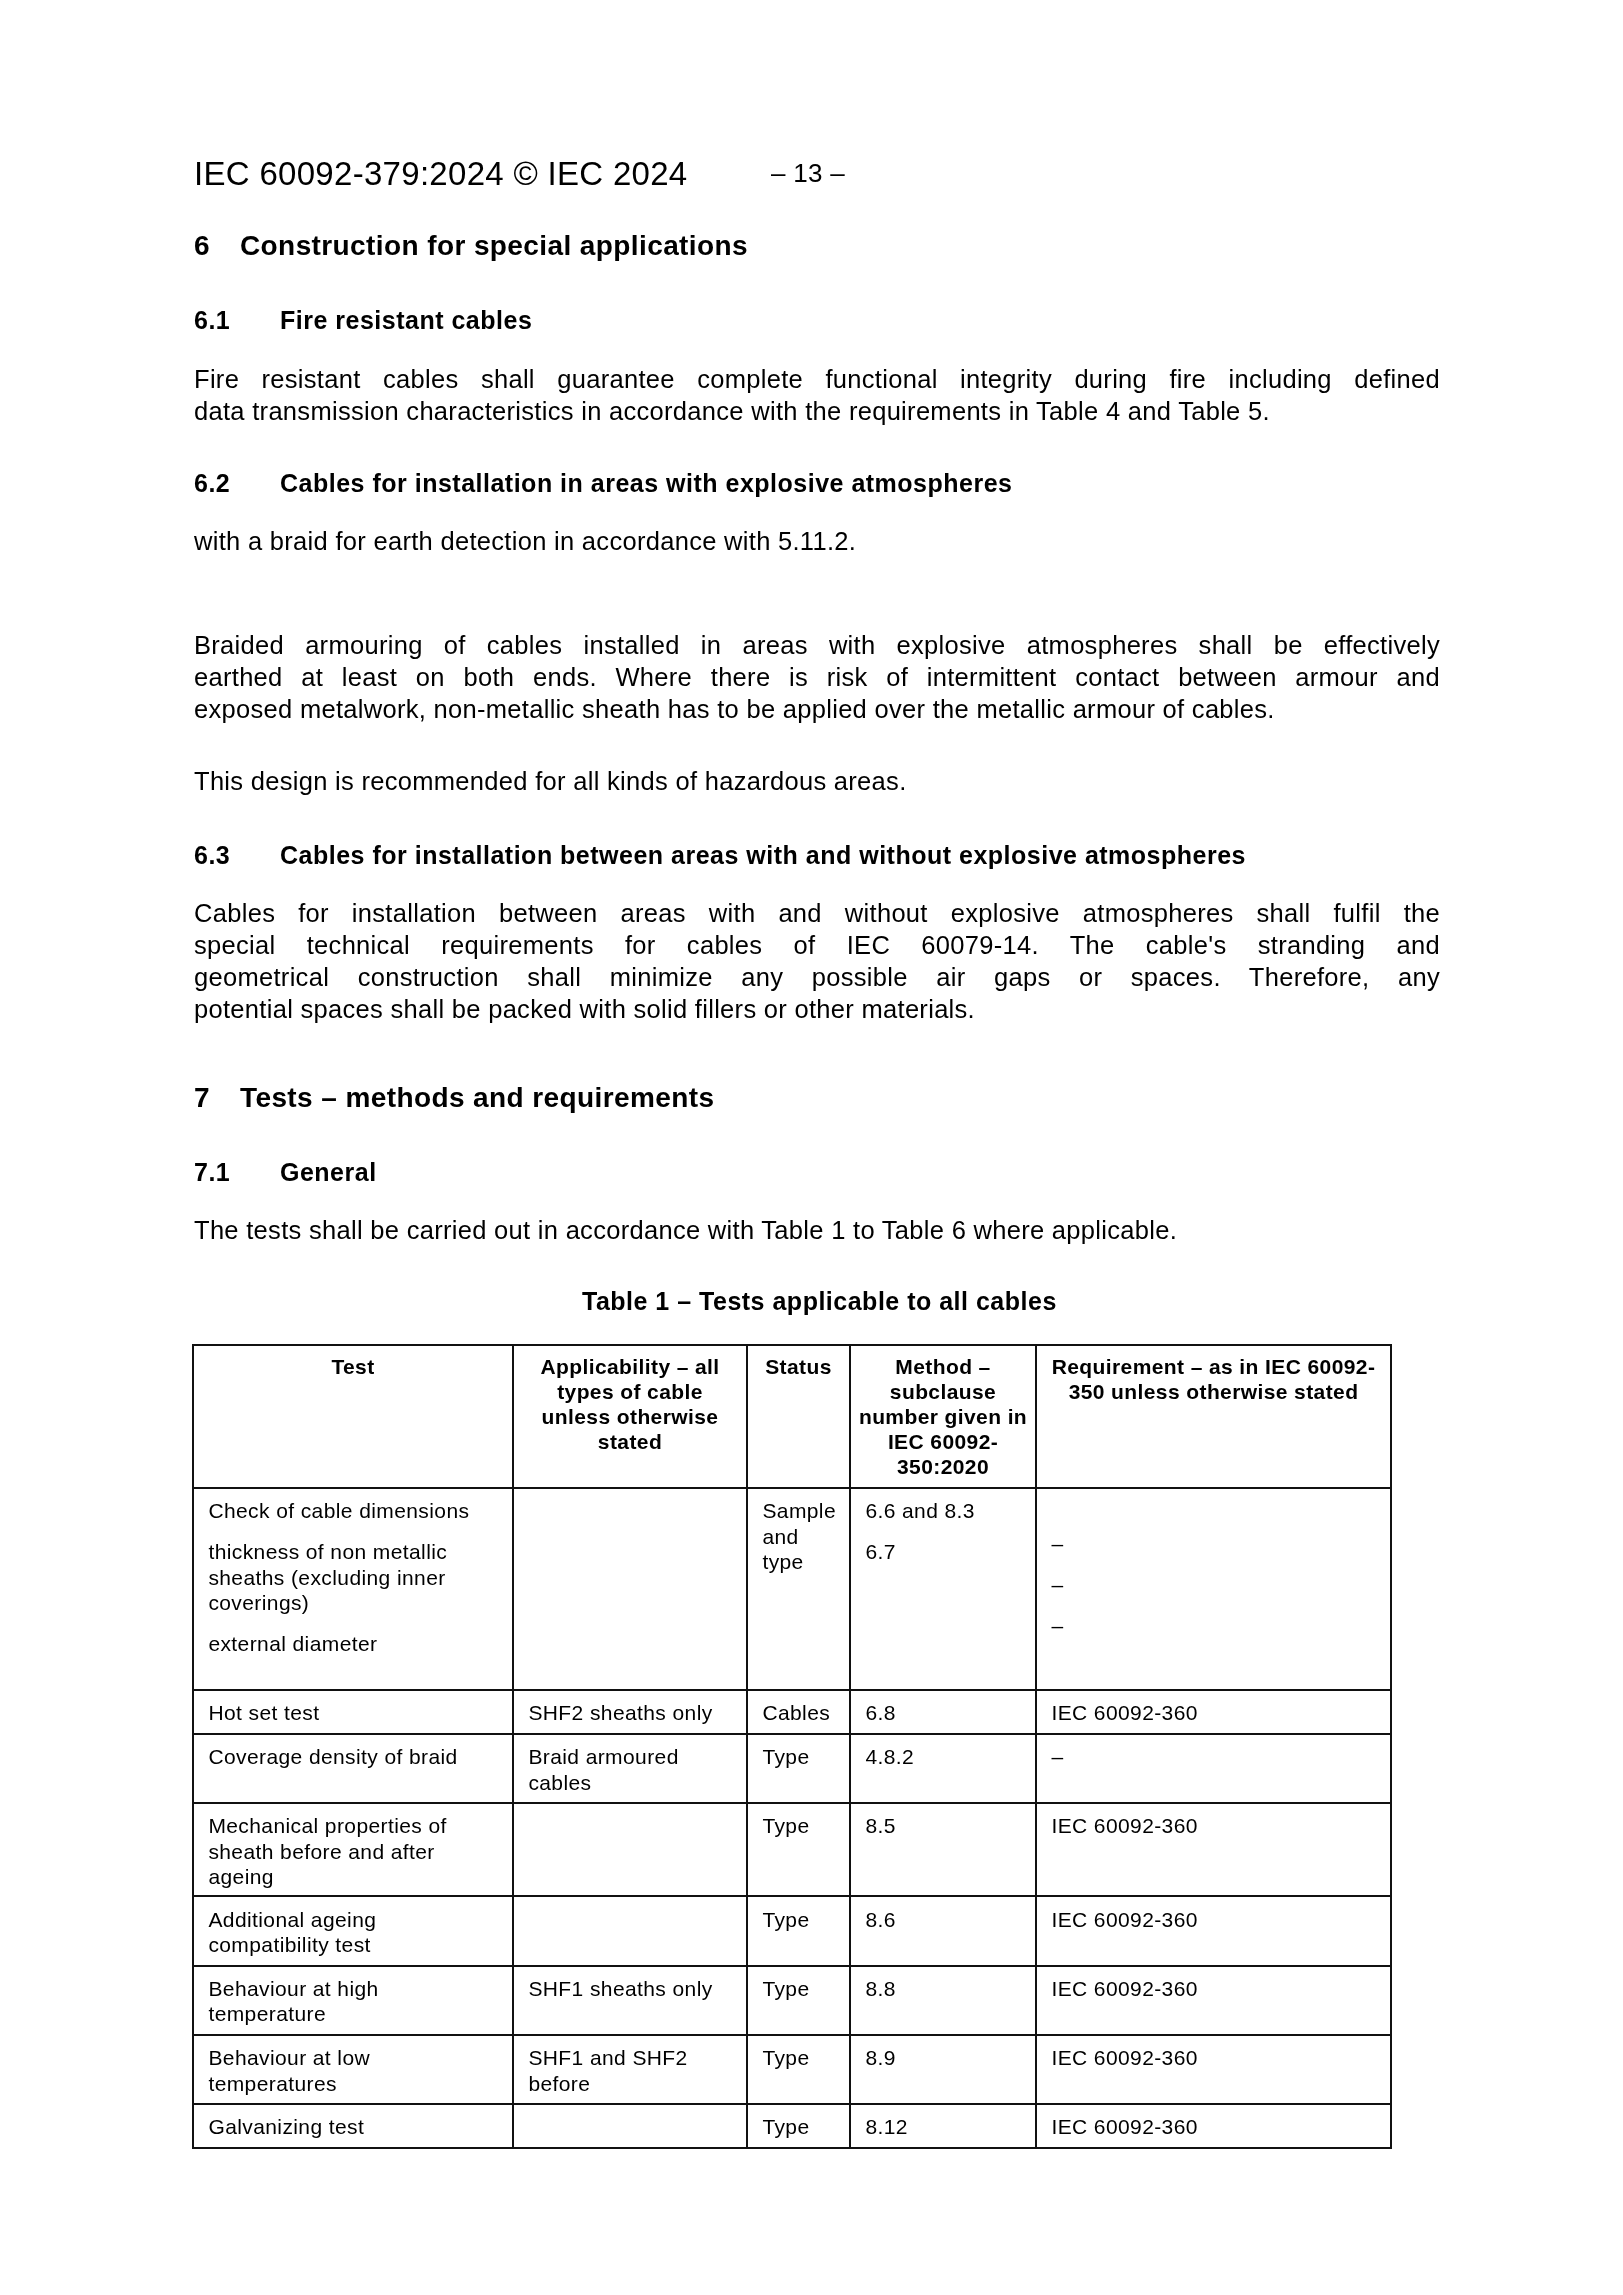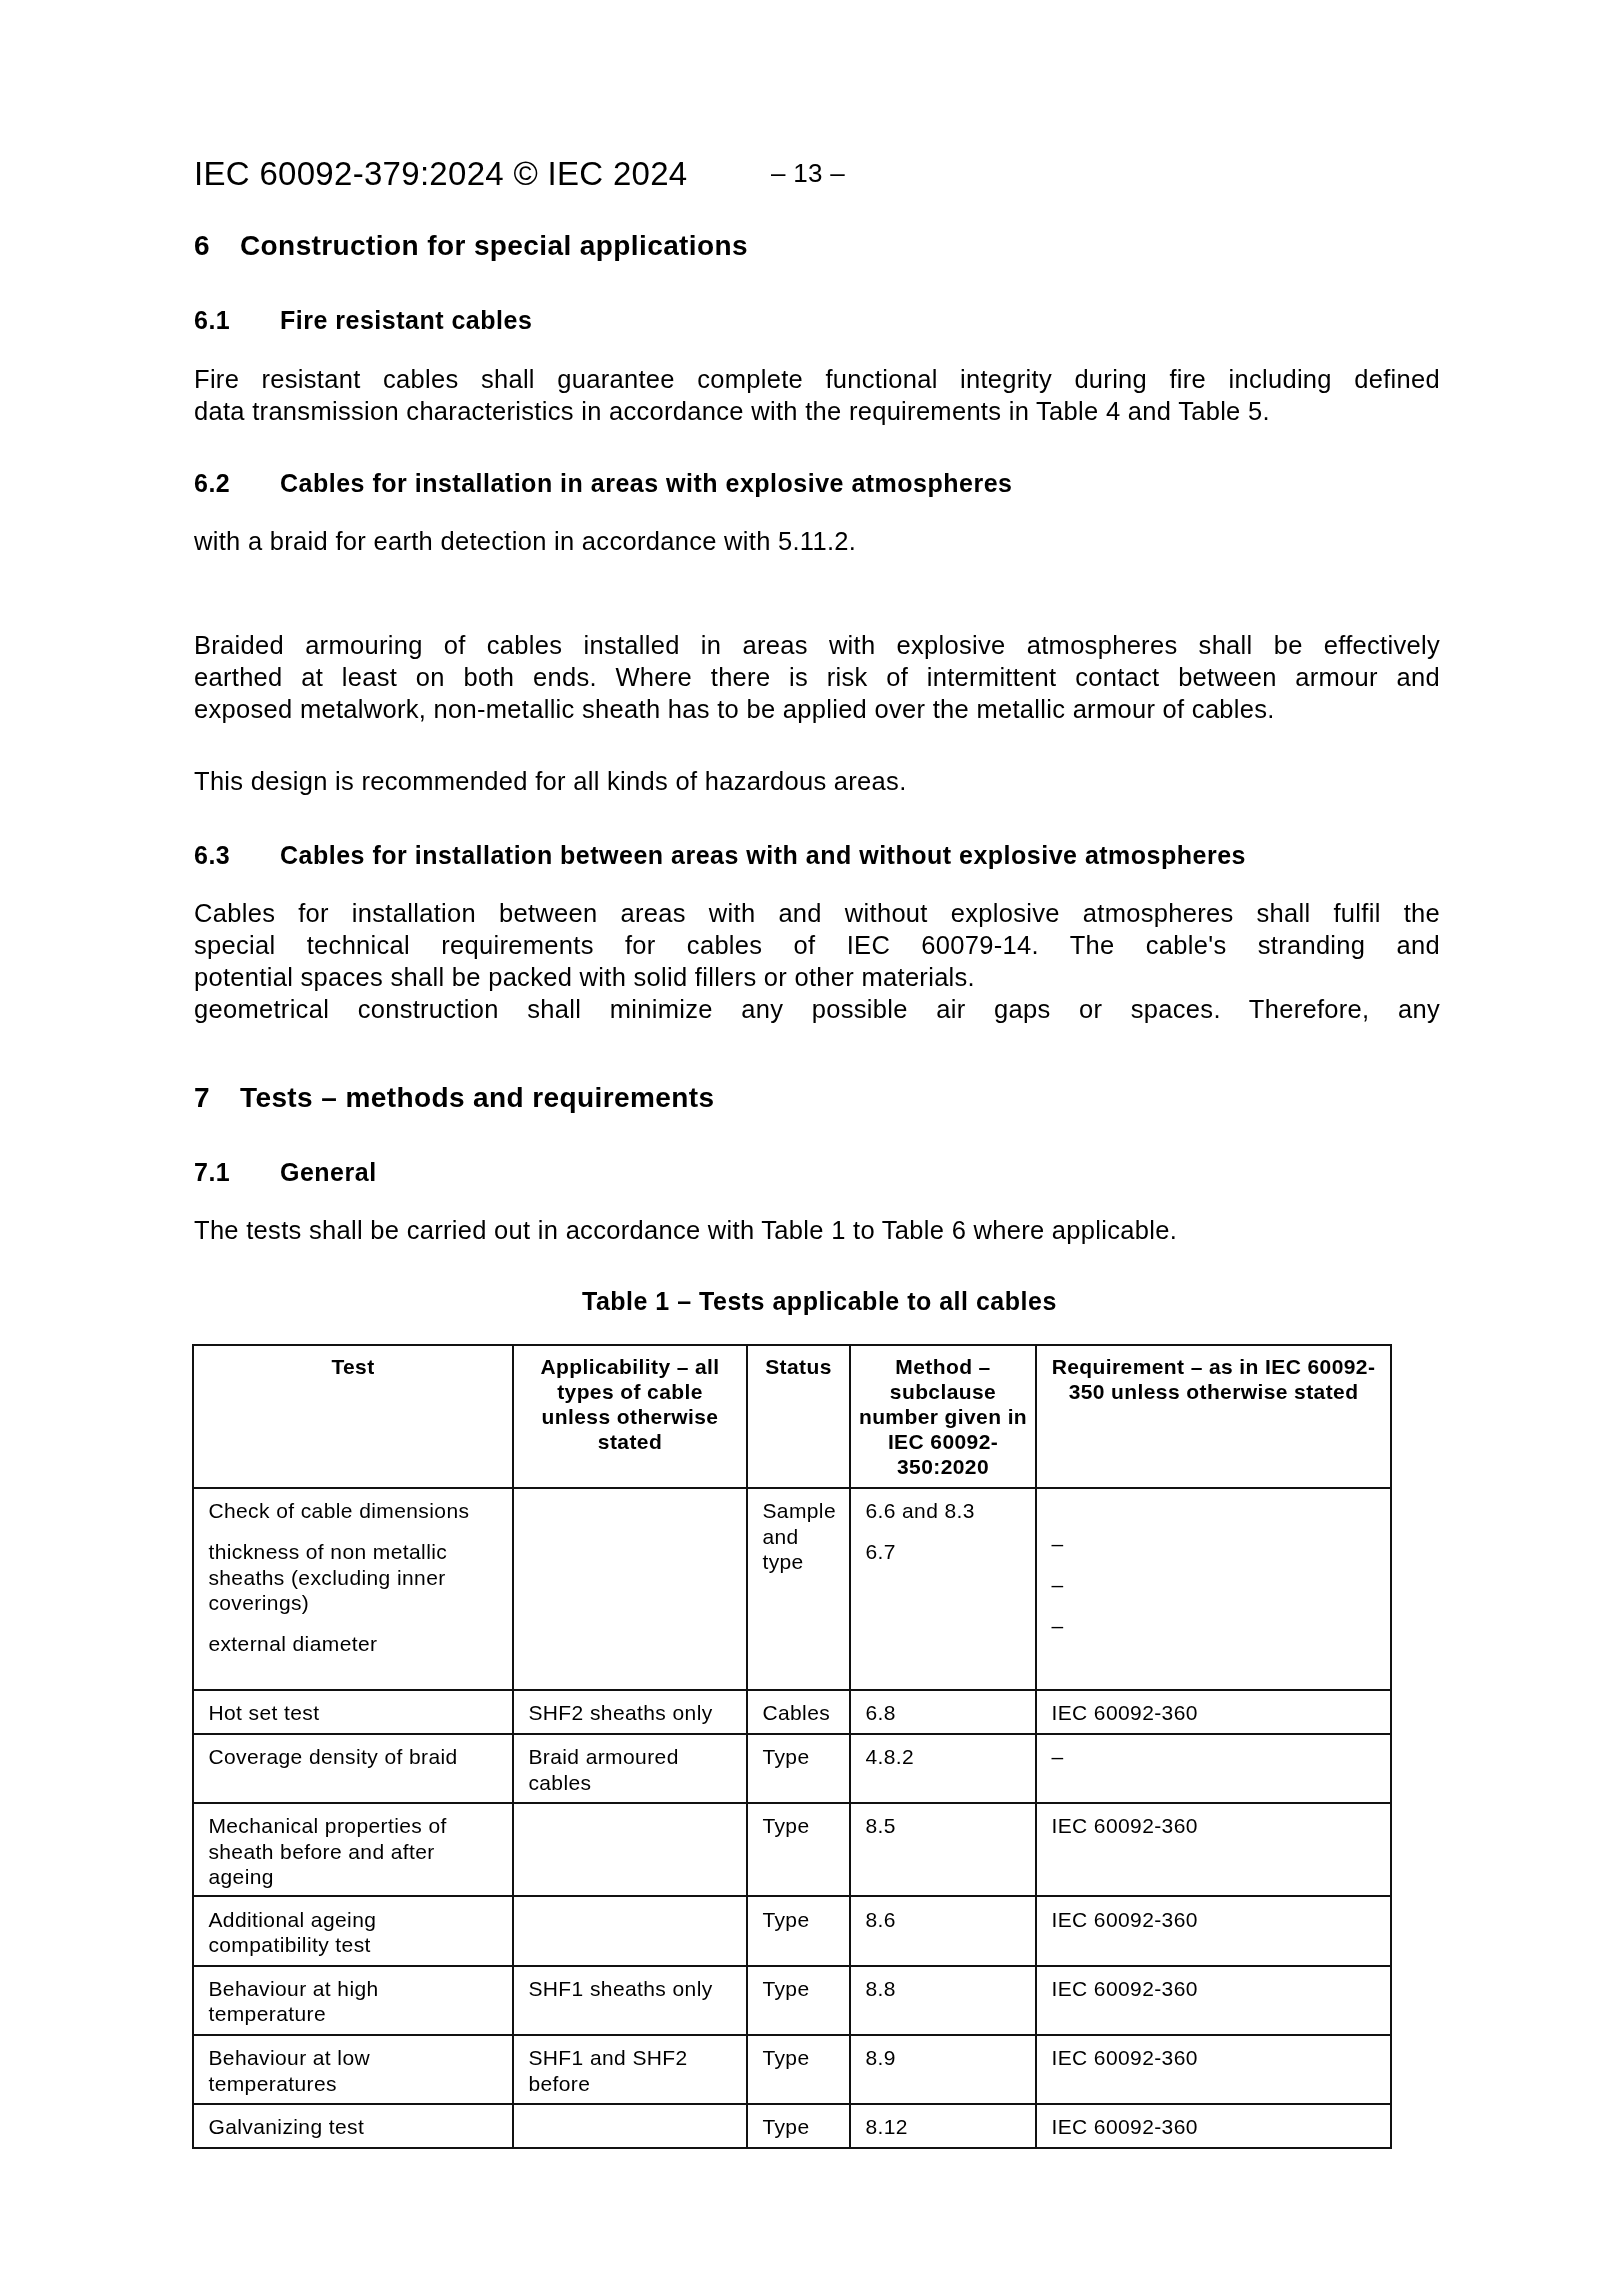--- a/index.html
+++ b/index.html
@@ -83,22 +83,22 @@
   <span class="ln last">This design is recommended for all kinds of hazardous areas.</span>
 </div>
 
 <div class="abs h2" style="left:194px; top:840px;">
   <span class="num">6.3</span>
   <span class="txt">Cables for installation between areas with and without explosive atmospheres</span>
 </div>
 <div class="para" style="top:897px;">
   <span class="ln">Cables for installation between areas with and without explosive atmospheres shall fulfil the</span>
   <span class="ln">special technical requirements for cables of IEC 60079-14. The cable's stranding and</span>
+  <span class="ln">geometrical construction shall minimize any possible air gaps or spaces. Therefore, any</span>
   <span class="ln last">potential spaces shall be packed with solid fillers or other materials.</span>
-  <span class="ln">geometrical construction shall minimize any possible air gaps or spaces. Therefore, any</span>
 </div>
 
 <div class="abs h1" style="left:194px; top:1081px;">
   <span class="num">7</span>
   <span class="txt" style="left:46px;">Tests – methods and requirements</span>
 </div>
 
 <div class="abs h2" style="left:194px; top:1157px;">
   <span class="num">7.1</span>
   <span class="txt">General</span>

